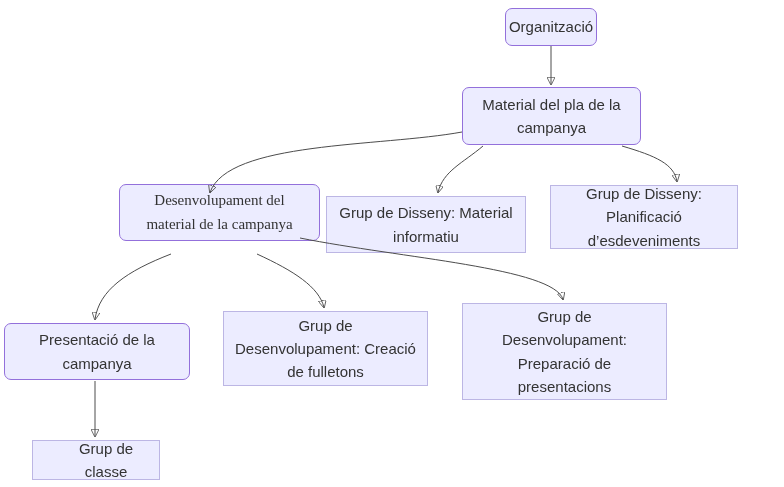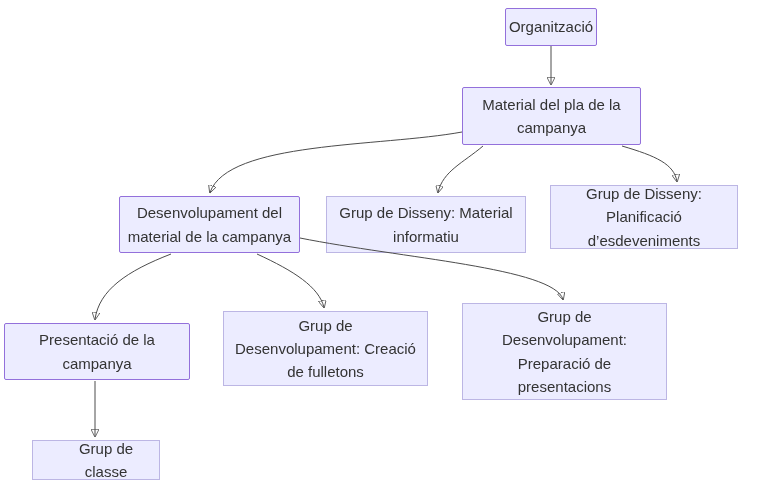--- a/index.html
+++ b/index.html
@@ -22,21 +22,21 @@
     display: flex;
     align-items: center;
     justify-content: center;
     text-align: center;
     color: #333333;
     font-size: 15px;
     line-height: 1.55;
   }
   .node.rounded {
     border: 1.5px solid #9370DB;
-    border-radius: 2px;
+    border-radius: 7px;
   }
   .node.rect {
     border: 1.4px solid #BCB6E4;
     border-radius: 0;
   }
   .node-label {
     white-space: pre-line;
     padding: 0 4px;
   }
   #edges {
@@ -60,21 +60,21 @@
 
   <div class="node rounded" style="left:505px; top:8px; width:92px; height:38px;">
     <span class="node-label">Organització</span>
   </div>
 
   <div class="node rounded" style="left:462px; top:87px; width:179px; height:58px;">
     <span class="node-label">Material del pla de la
 campanya</span>
   </div>
 
-  <div class="node rounded" style="left:119px; top:196px; width:181px; height:57px;">
+  <div class="node rounded" style="left:119px; top:184px; width:201px; height:57px;font-family:Liberation Serif, serif;">
     <span class="node-label">Desenvolupament del
 material de la campanya</span>
   </div>
 
   <div class="node rect" style="left:326px; top:196px; width:200px; height:57px;">
     <span class="node-label">Grup de Disseny: Material
 informatiu</span>
   </div>
 
   <div class="node rect" style="left:550px; top:185px; width:188px; height:64px;">

